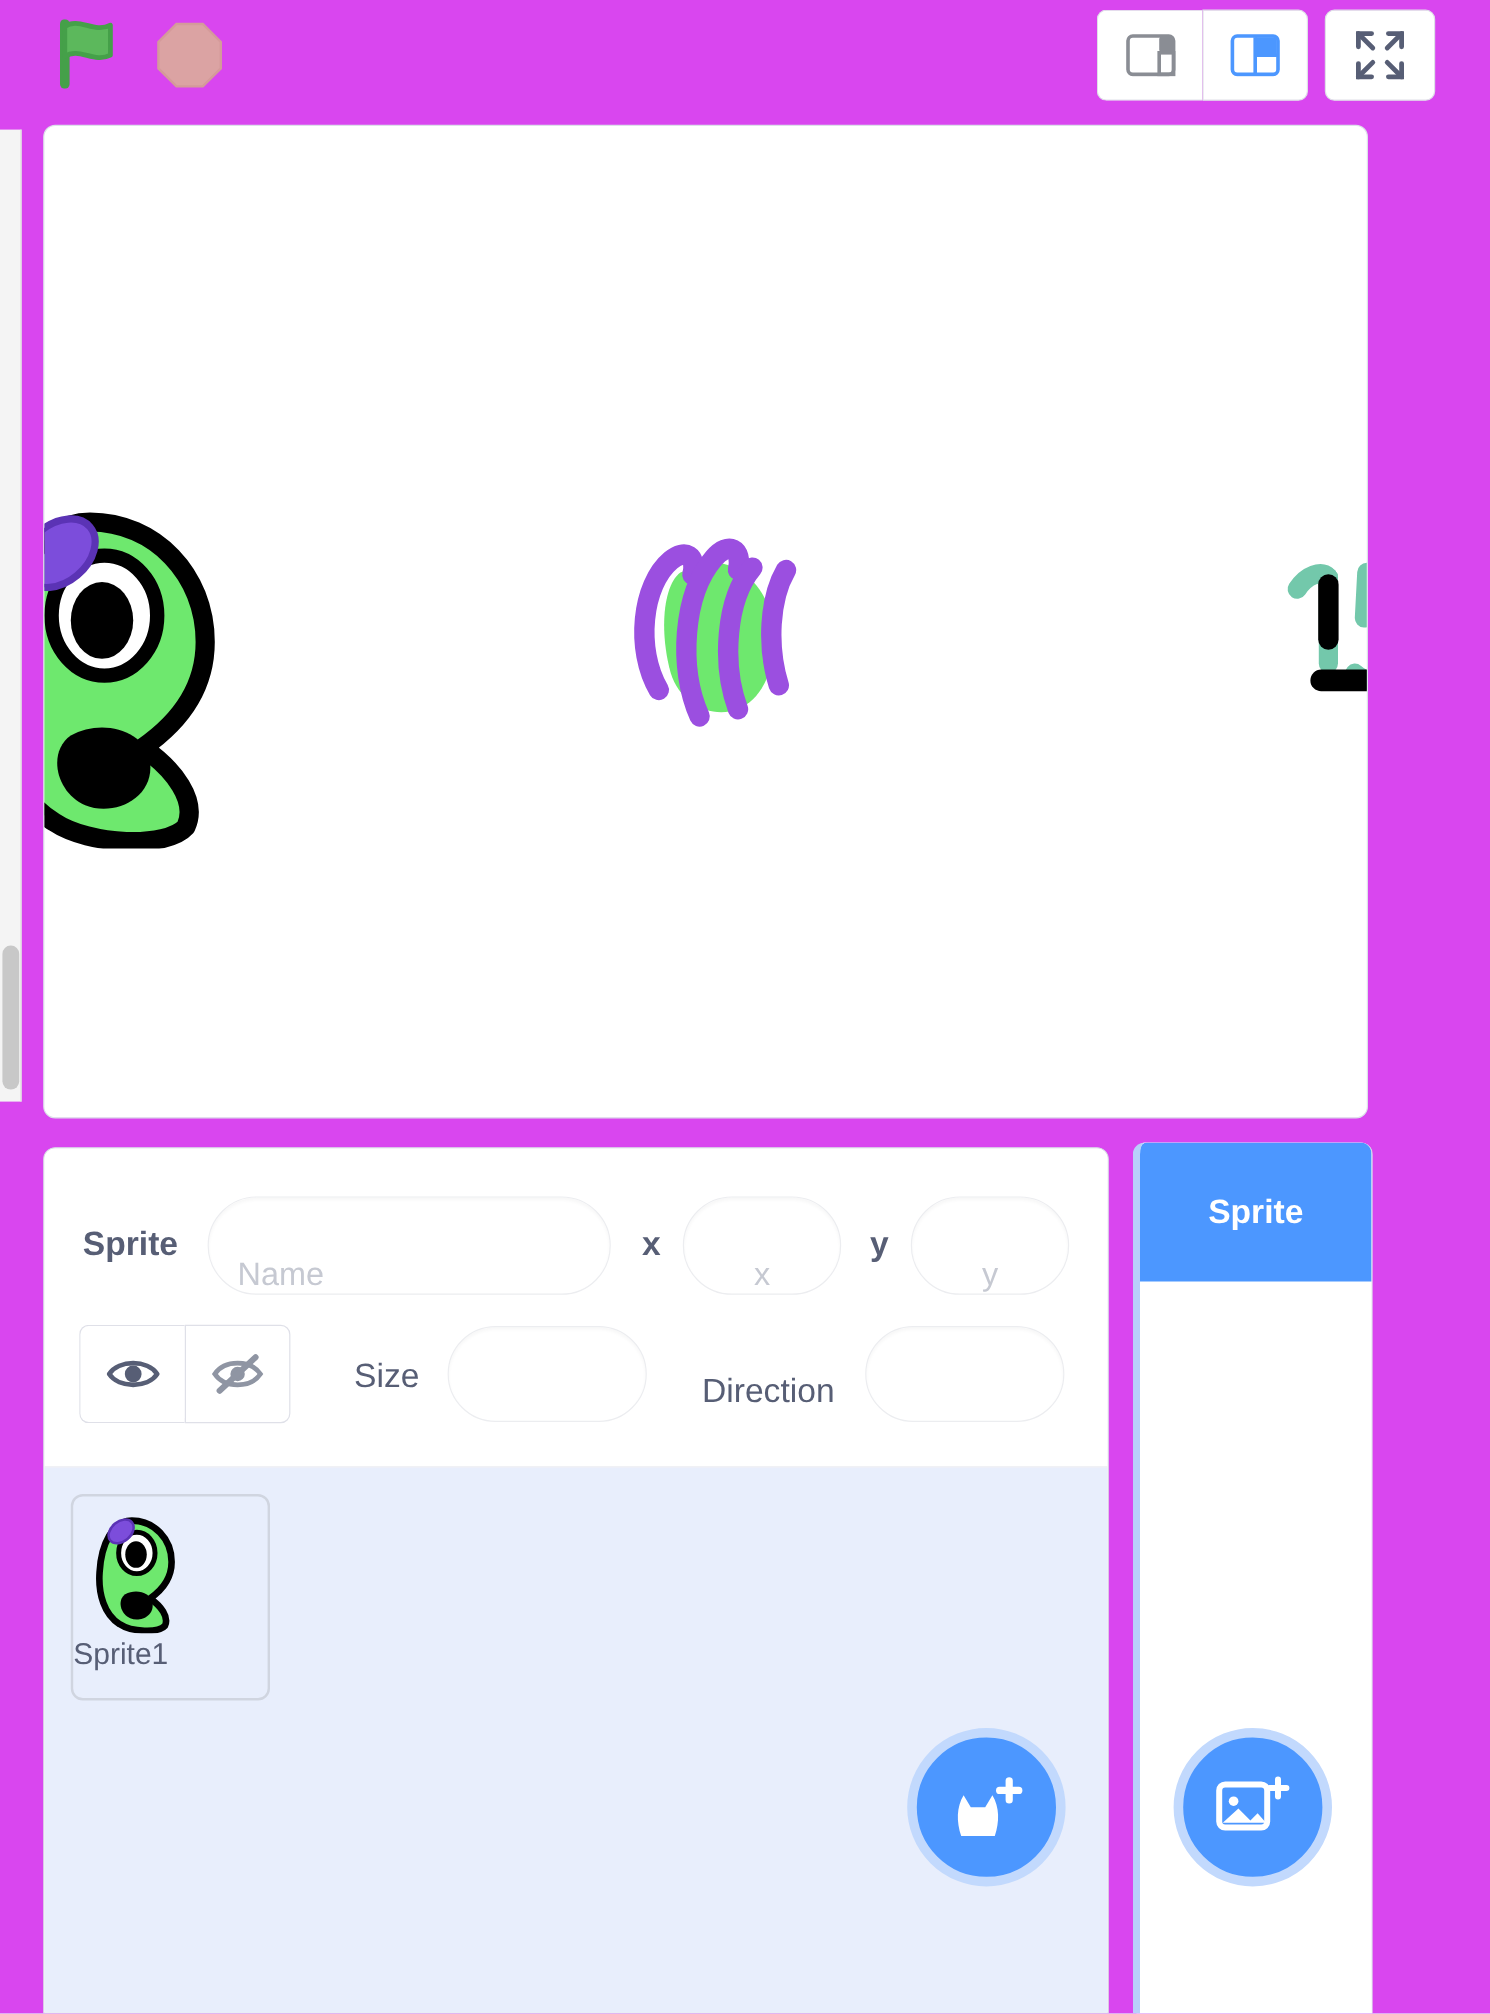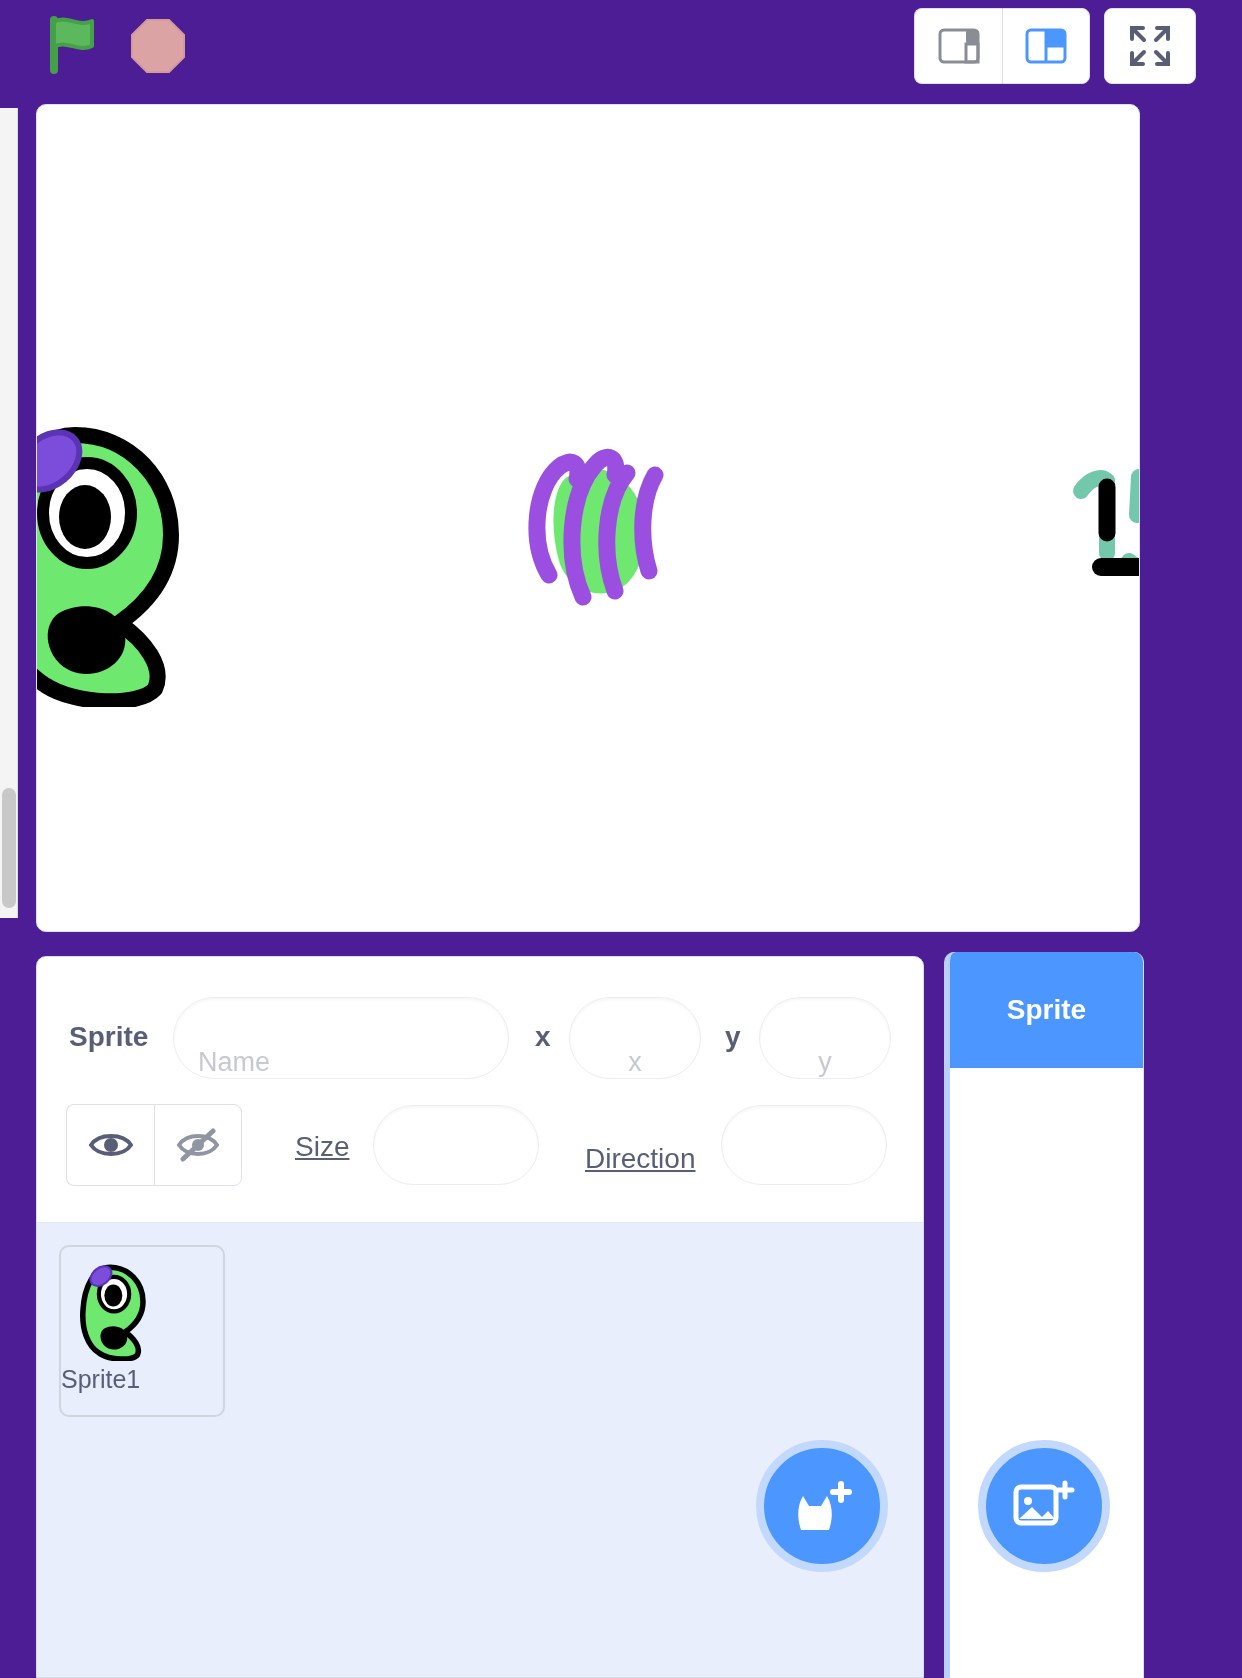--- a/index.html
+++ b/index.html
@@ -8,21 +8,21 @@
     height: 1678px;
     background: #e8eefc;
     font-family: "Liberation Sans", sans-serif;
     overflow: hidden;
   }
 
   #root {
     position: relative;
     width: 1242px;
     height: 1678px;
-    background: #4c1d95;
+    background: #d946ef;
   }
 
   
   .left-edge {
     position: absolute;
     left: 0; top: 108px;
     width: 18px; height: 810px;
     background: #f4f4f4;
     border-right: 1px solid #dcdcdc;
   }
@@ -113,21 +113,21 @@
     border-bottom: 1px solid #e6e8ef;
     background: #ffffff;
   }
 
   .row-label {
     position: absolute;
     font-size: 28px;
     font-weight: bold;
     color: #575e75;
   }
-  .row-label.light { font-weight: normal; text-decoration: underline; }
+  .row-label.light { font-weight: normal; }
 
   .field {
     position: absolute;
     background: #ffffff;
     border: 1px solid #ecedf0;
     border-radius: 999px;
     box-shadow: inset 0 2px 3px rgba(0,0,0,0.035);
     display: flex;
     align-items: flex-end;
     padding: 0 24px;

